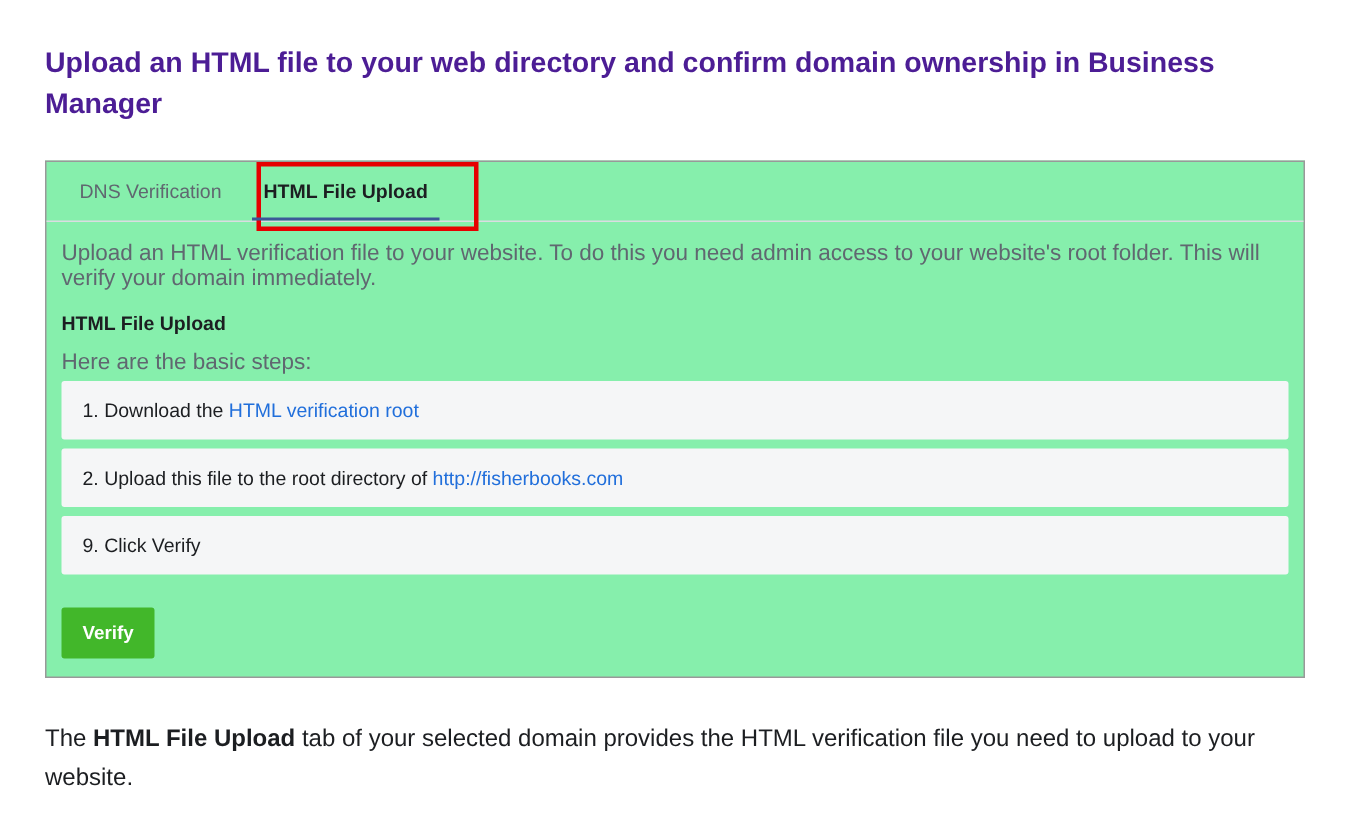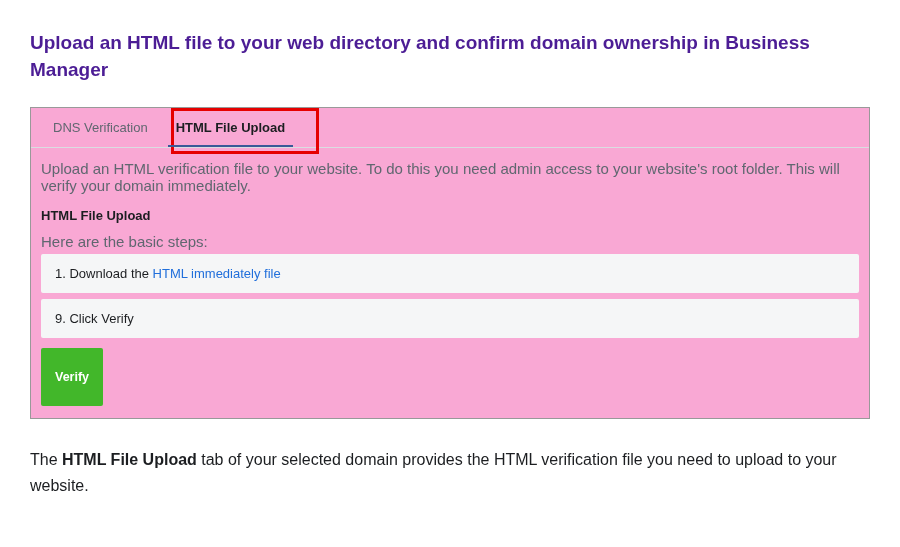--- a/index.html
+++ b/index.html
@@ -15,21 +15,21 @@
     }
     .page-title {
       font-size: 19px;
       font-weight: 600;
       color: #4c1d95;
       margin-bottom: 24px;
       line-height: 1.4;
     }
     .panel {
       border: 1px solid #999;
-      background: #f9a8d4;
+      background: #86efac;
       position: relative;
     }
     .tabs {
       display: flex;
       border-bottom: 1px solid #dadde1;
       padding: 0 8px;
     }
     .tab {
       padding: 12px 14px;
       font-size: 13px;
@@ -88,24 +88,24 @@
     }
     .step .link {
       color: #216fdb;
       cursor: pointer;
     }
     .verify-btn {
       background: #42b72a;
       color: #fff;
       font-size: 12.5px;
       font-weight: 600;
-      padding: 22px 14px;
+      padding: 10px 14px;
       border: none;
       border-radius: 2px;
-      margin-top: 4px;
+      margin-top: 16px;
       cursor: pointer;
     }
     .footer-text {
       margin-top: 28px;
       font-size: 16px;
       color: #1c1e21;
       line-height: 1.6;
     }
     .footer-text .bold {
       font-weight: 700;
@@ -121,21 +121,24 @@
   <div class="tabs">
     <div class="tab">DNS Verification</div>
     <div class="tab active">HTML File Upload</div>
   </div>
   <div class="panel-body">
     <p class="intro-text">Upload an HTML verification file to your website. To do this you need admin access to your website's root folder. This will verify your domain immediately.</p>
     <p class="sub-heading">HTML File Upload</p>
     <p class="steps-intro">Here are the basic steps:</p>
 
     <div class="step">
-      <span>1. Download the </span><span class="link">HTML immediately file</span>
+      <span>1. Download the </span><span class="link">HTML verification root</span>
+    </div>
+    <div class="step">
+      <span>2. Upload this file to the root directory of </span><span class="link">http://fisherbooks.com</span>
     </div>
     <div class="step">
       <span>9. Click Verify</span>
     </div>
 
     <button class="verify-btn">Verify</button>
   </div>
 </div>
 
 <p class="footer-text">

